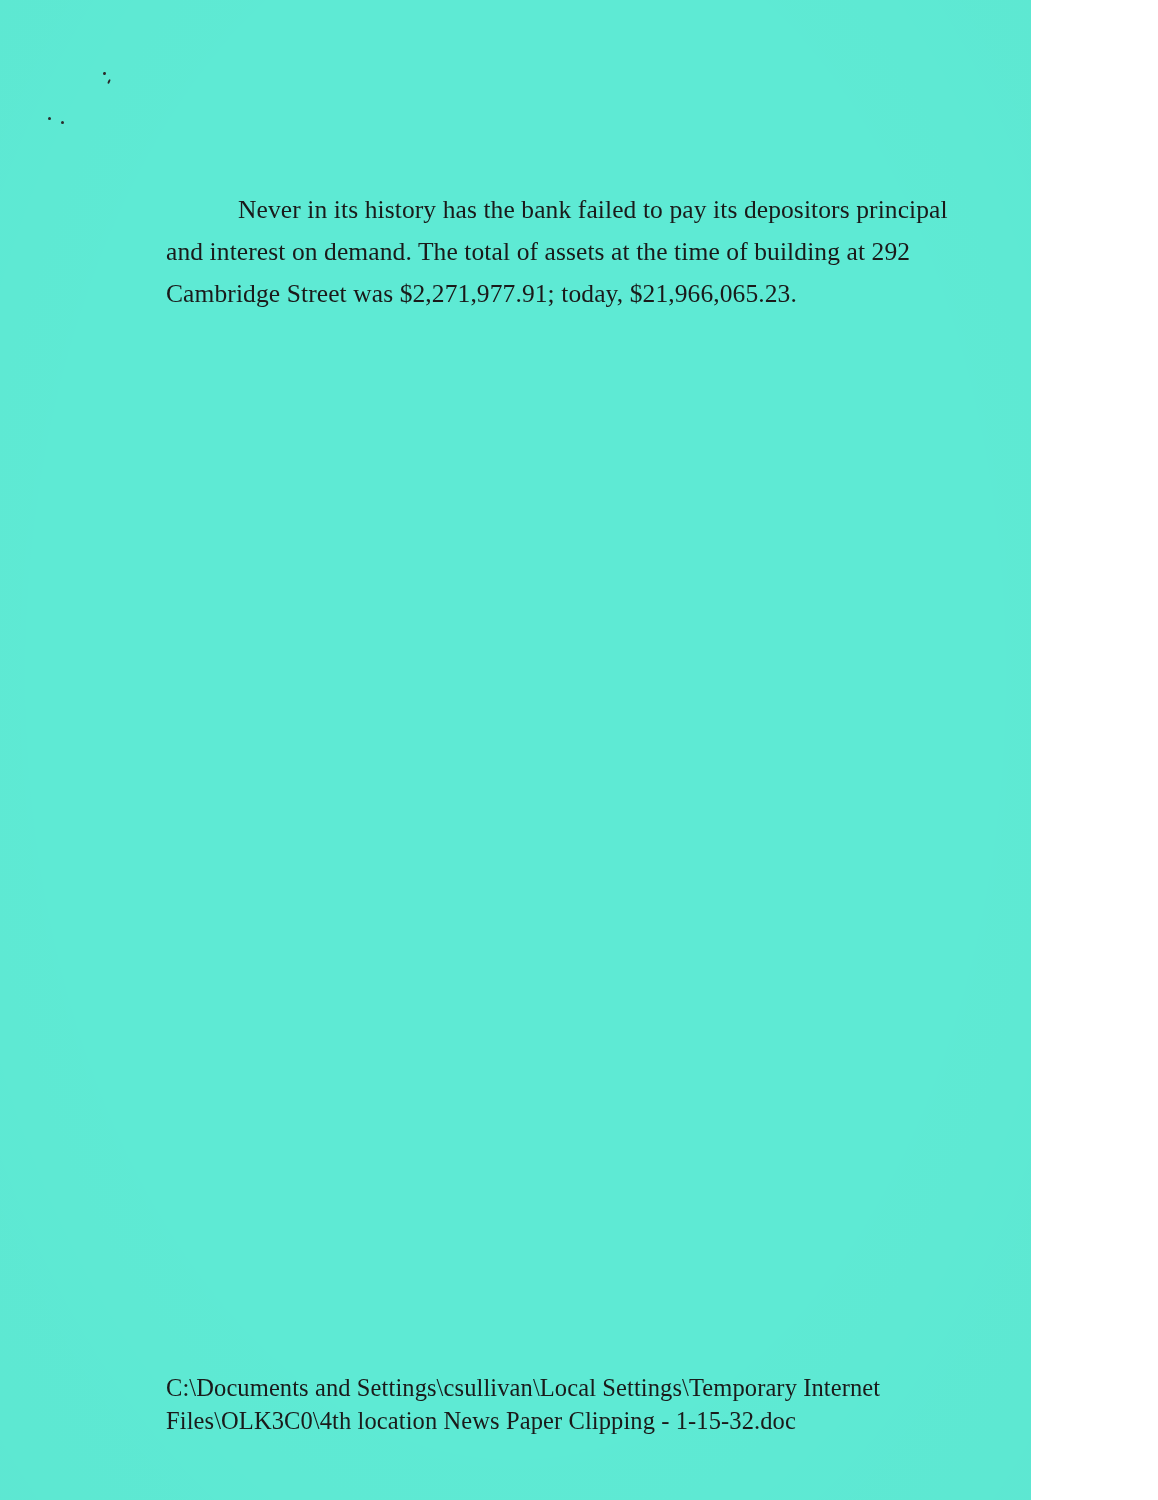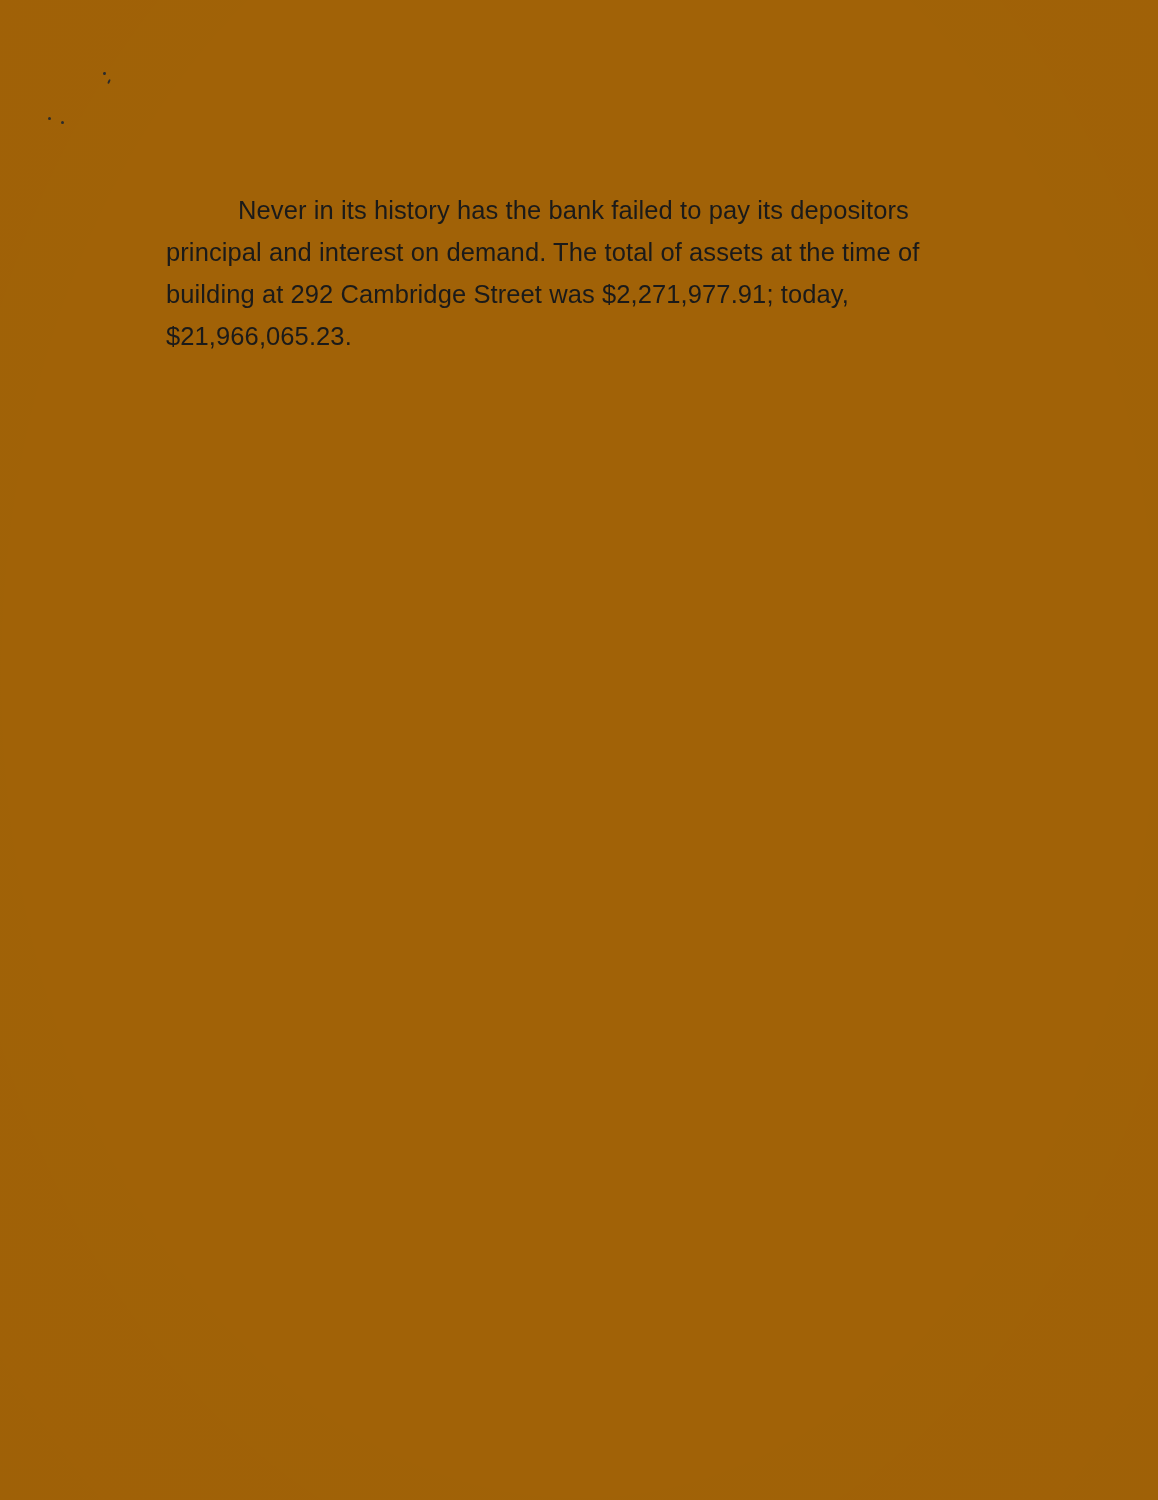--- a/index.html
+++ b/index.html
@@ -2,25 +2,25 @@
 <html><head>
 <meta charset="utf-8">
 <style>
   html, body {
     margin: 0;
     padding: 0;
     background: #ffffff;
   }
   .page {
     position: relative;
-    width: 1158px;
+    width: 1031px;
     height: 1500px;
-    background: #a16207;
+    background: #5eead4;
     overflow: hidden;
-    font-family: Liberation Sans, sans-serif;
+    font-family: Liberation Serif, serif;
     color: #1a1a1a;
   }
 
   
   .speck {
     position: absolute;
     background: #2b2b2b;
     border-radius: 50%;
   }
   .speck-a { left: 103px; top: 72px;  width: 3px; height: 3px; transform: rotate(20deg); }
@@ -67,14 +67,15 @@
 
   <div class="scan-shade"></div>
 
   <div class="speck speck-a"></div>
   <div class="speck speck-b"></div>
   <div class="speck speck-c"></div>
   <div class="speck speck-d"></div>
 
   <p class="body-text">Never in its history has the bank failed to pay its depositors principal and interest on demand. The total of assets at the time of building at 292 Cambridge Street was $2,271,977.91; today, $21,966,065.23.</p>
 
+  <div class="footer-path">C:\Documents and Settings\csullivan\Local Settings\Temporary Internet Files\OLK3C0\4th location News Paper Clipping - 1-15-32.doc</div>
 
 </div>
 
 </body></html>

